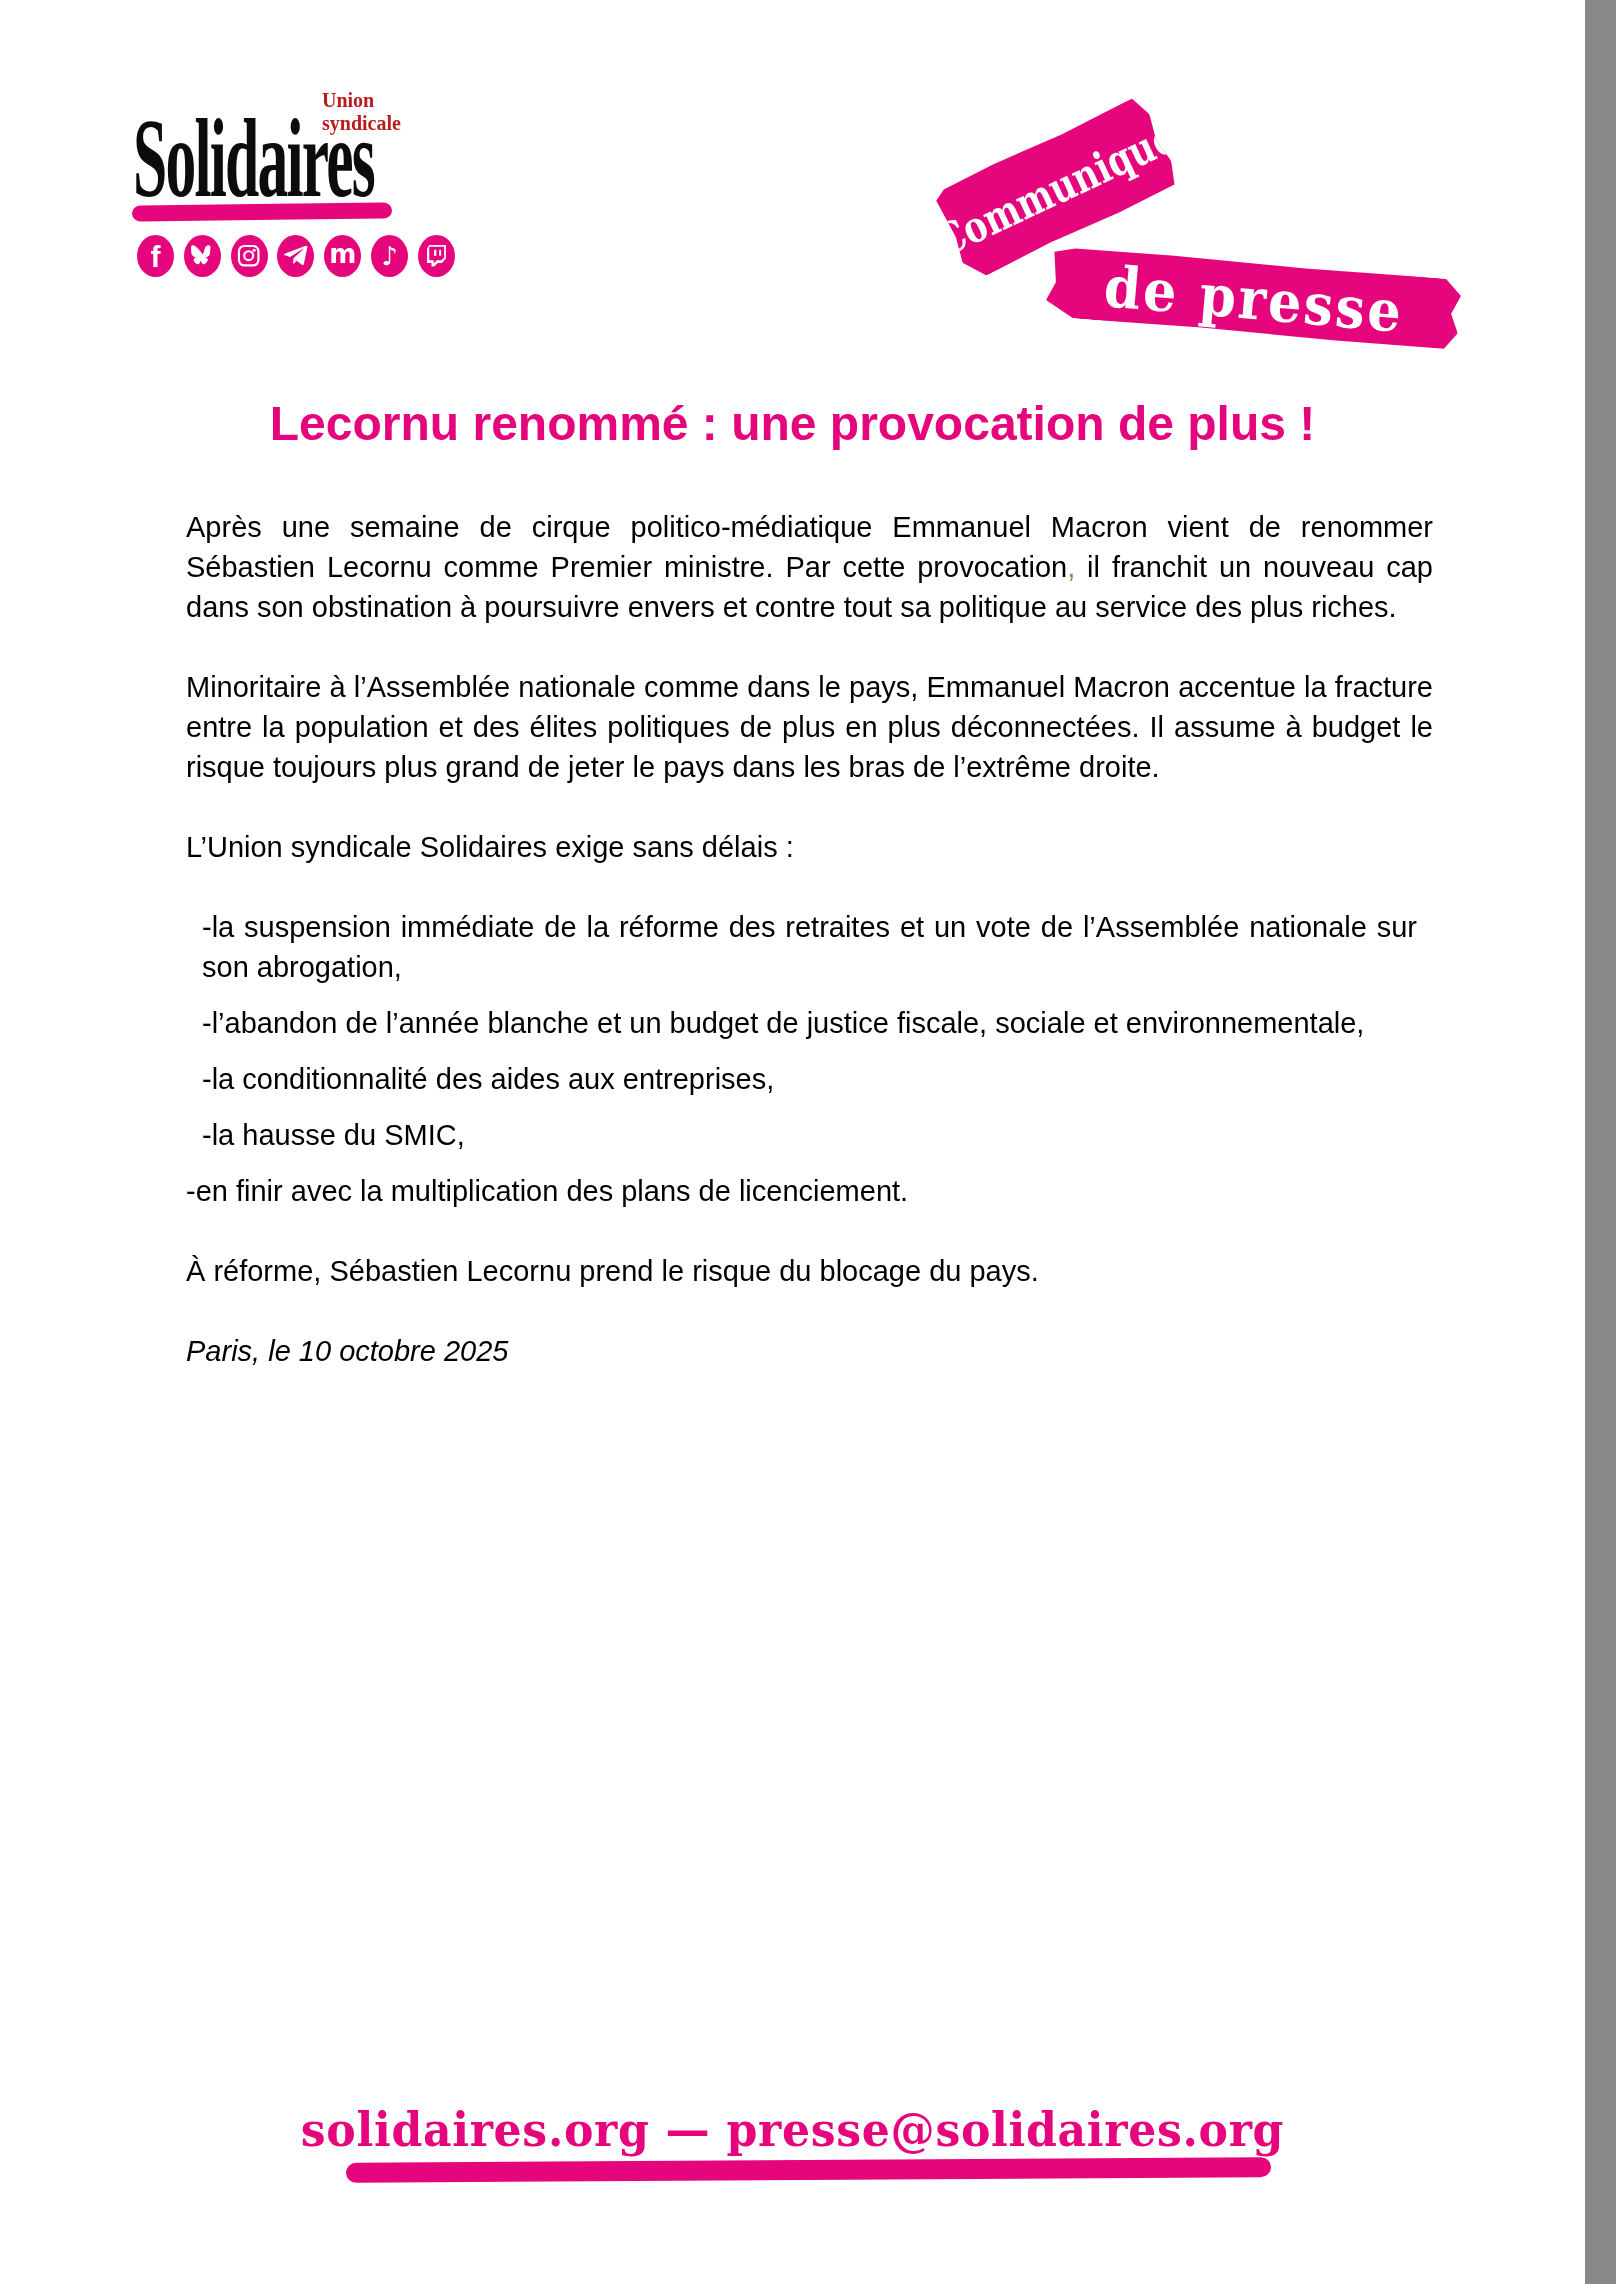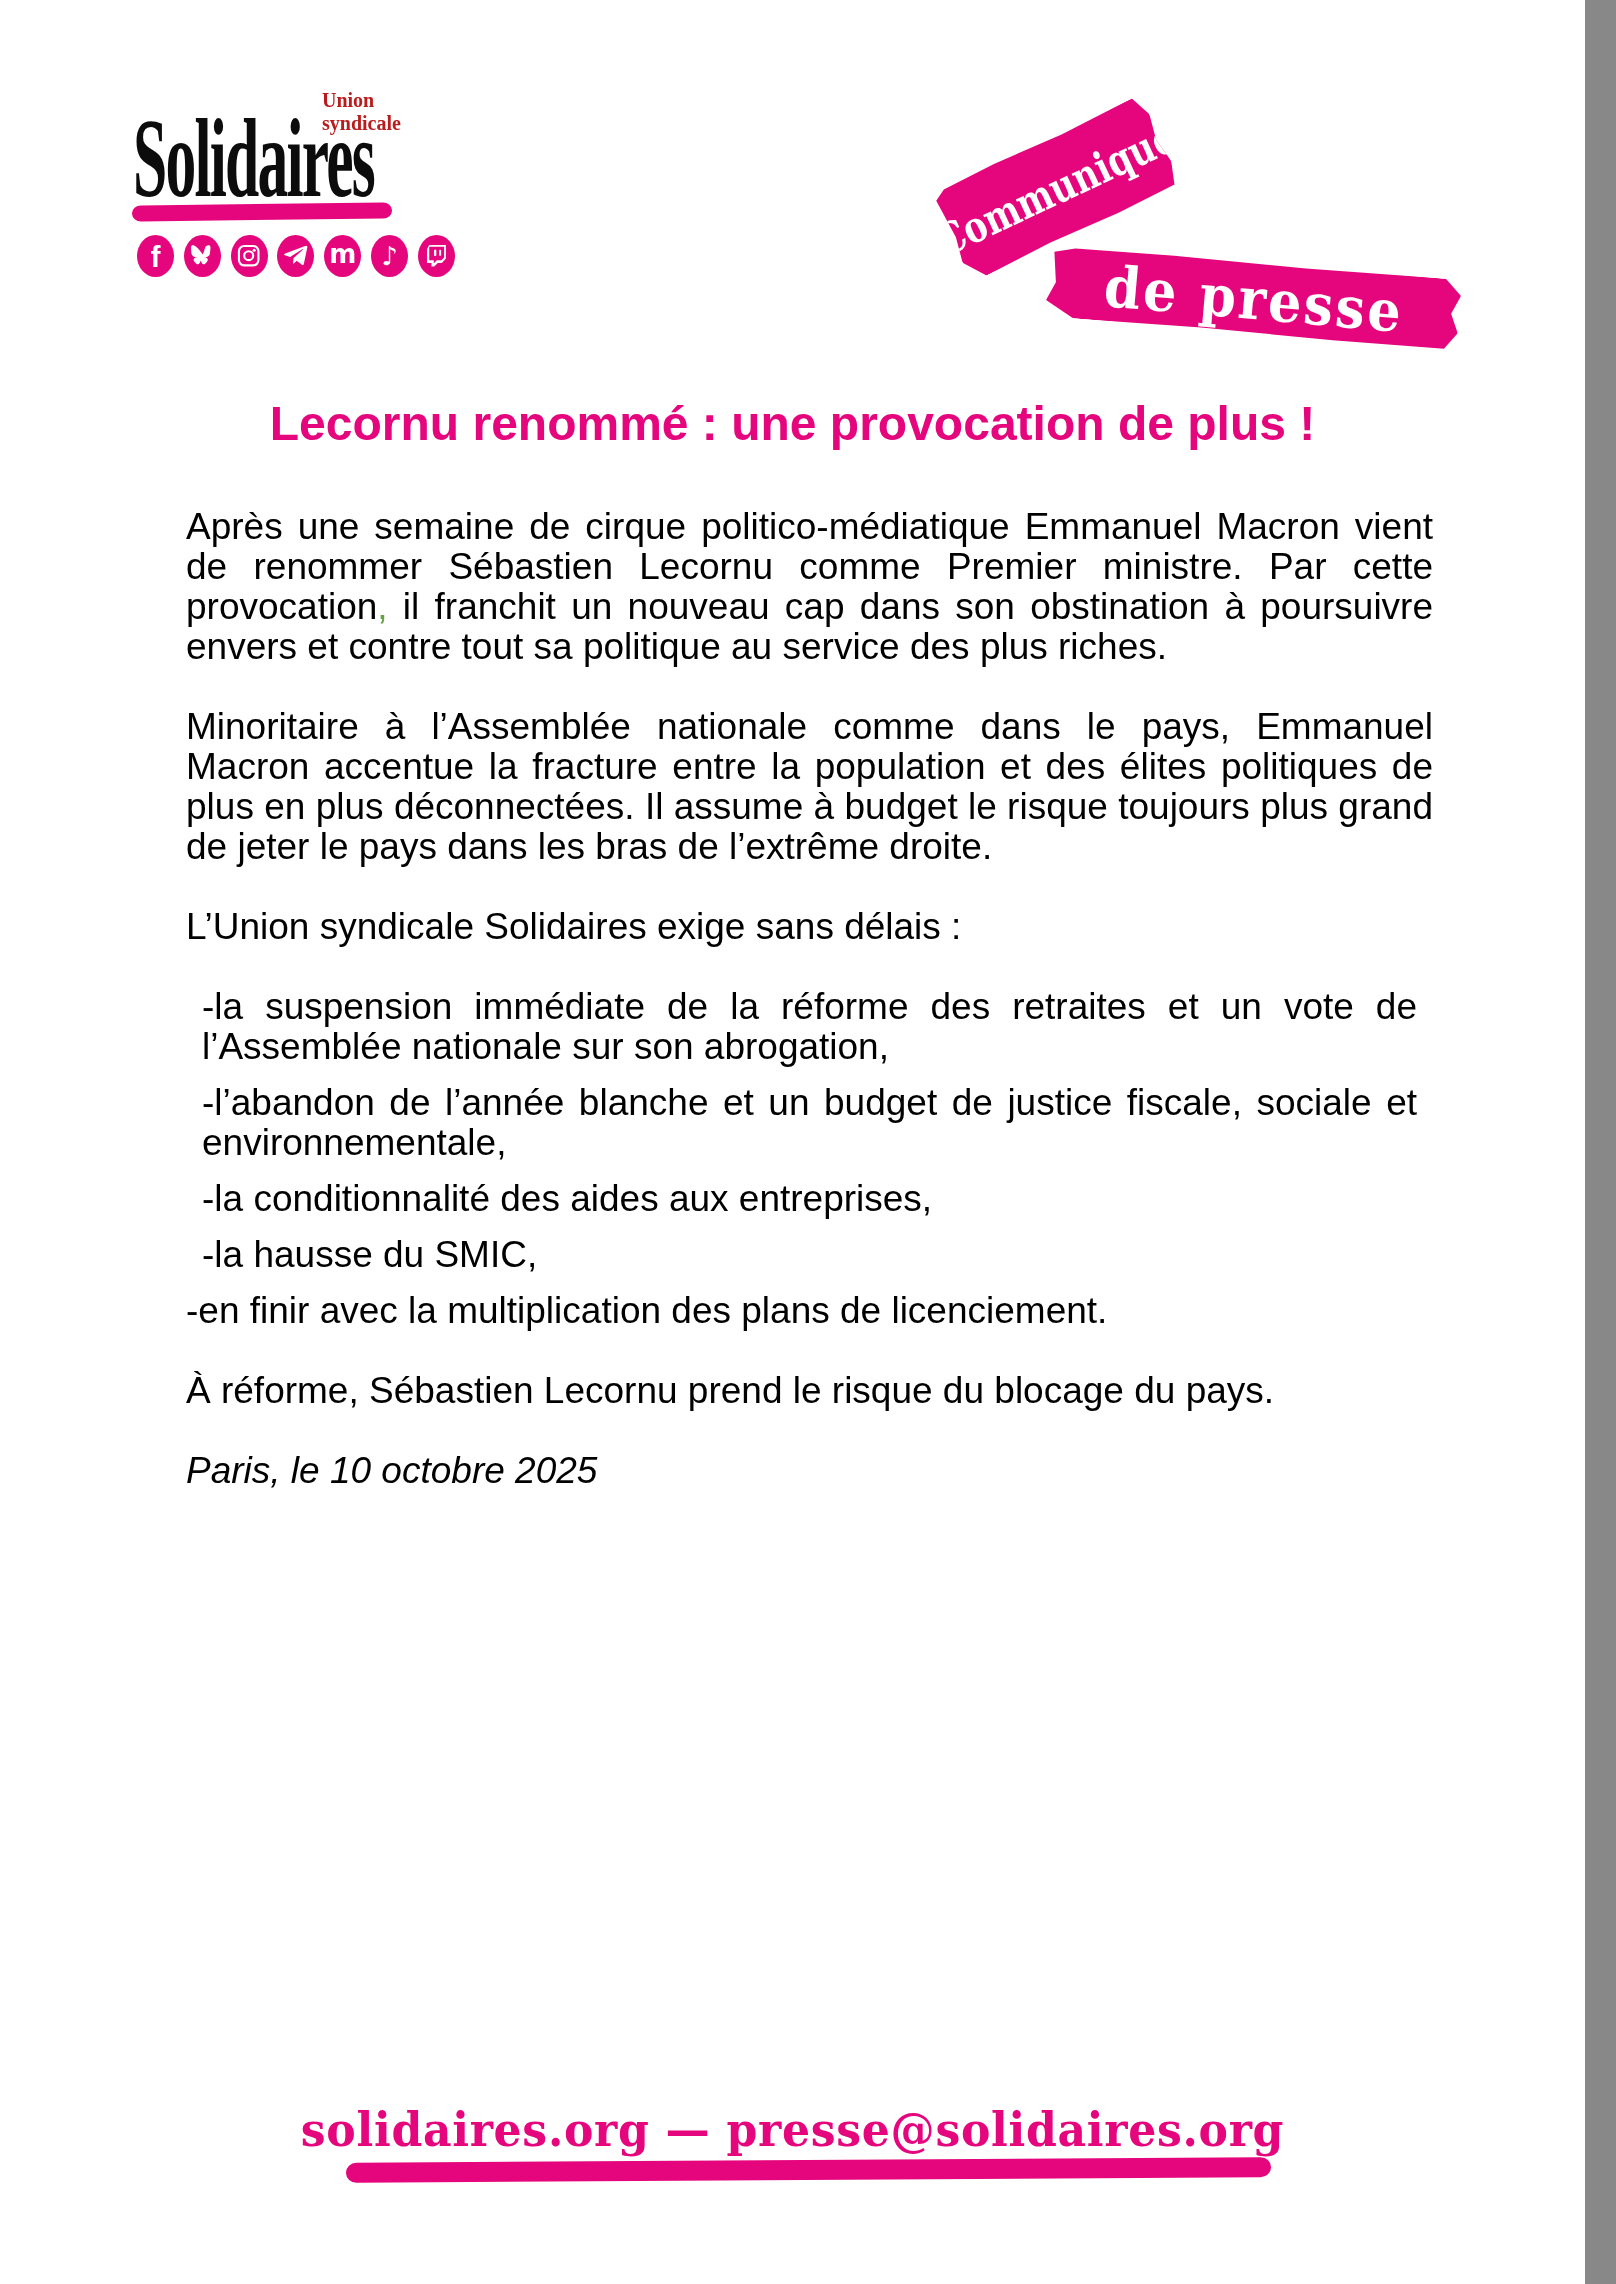--- a/index.html
+++ b/index.html
@@ -91,21 +91,21 @@
     position:absolute;left:0;right:0;top:380px;
     margin:16px;
     text-align:center;
     font-size:48px;
     font-weight:bold;
     color:var(--pink);
   }
   
   .content{
     position:absolute;left:186px;top:507px;width:1247px;
-    font-size:37px;line-height:40px;
+    font-size:29px;line-height:40px;
     text-align:justify;
     color:#000000;
   }
   .content p{margin:0 0 40px 0;}
   .content p.demand{margin:16px;}
   .content p.demand-last{margin:16px 0 40px 0;}
   .green-comma{color:var(--green);}
   .date-line{font-style:italic;}
   
   .footer-text{

